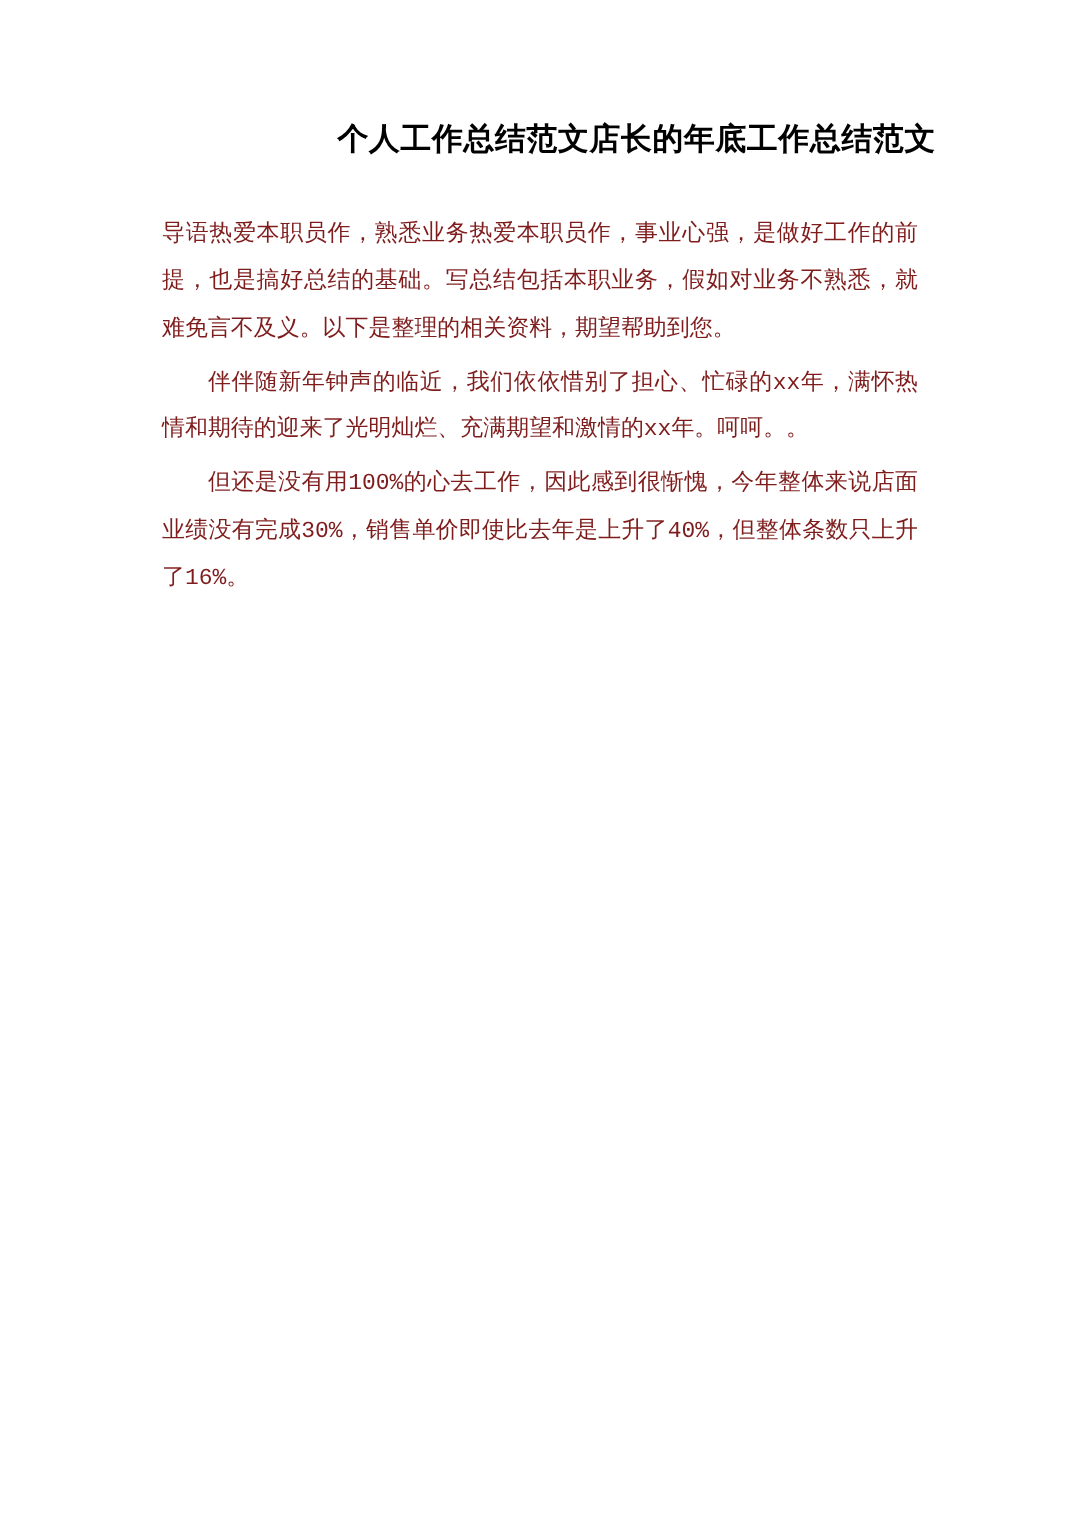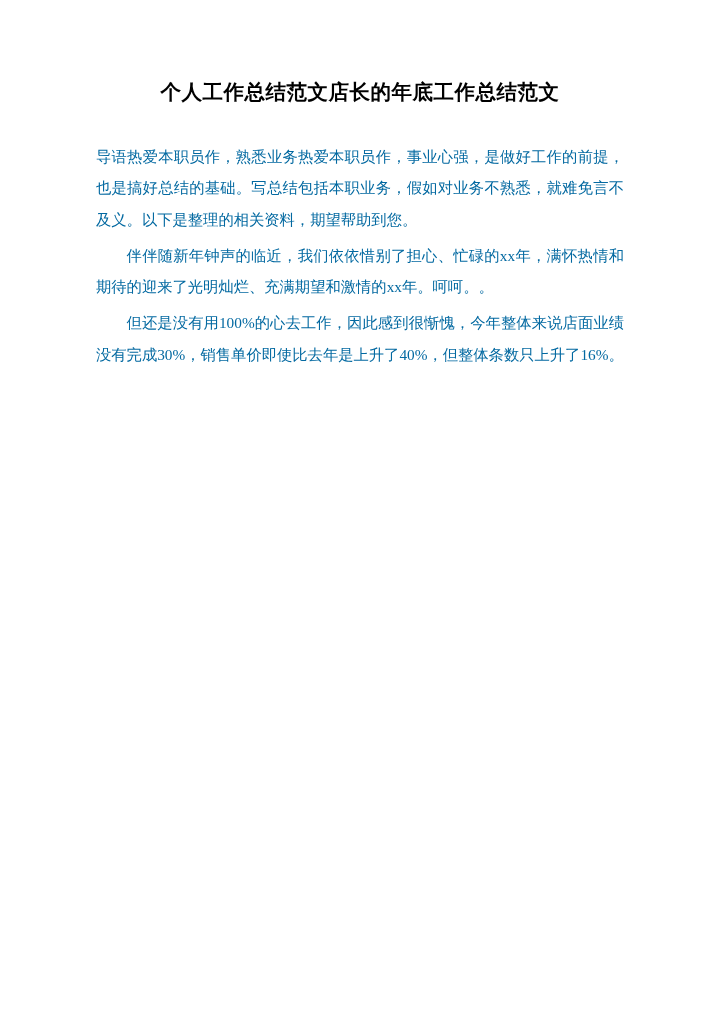--- a/index.html
+++ b/index.html
@@ -21,33 +21,33 @@
     box-sizing: border-box;
     padding: 78px 96px 40px 96px;
     background: #ffffff;
     position: relative;
   }
   .doc-title {
     font-family: "DejaVu Serif", serif;
     font-weight: bold;
     font-size: 20.5px;
     line-height: 1.4;
-    text-align: center;
+    text-align: right;
     letter-spacing: 0.5px;
     margin: 0 0 34px 0;
     color: #000;
   }
   .body-text {
-    font-family: Liberation Serif, serif;
+    font-family: Liberation Mono, monospace;
     font-size: 15.3px;
     line-height: 2.07;
     text-align: justify;
     text-justify: inter-ideograph;
-    color: #0369a1;
-    margin: 0;
+    color: #7f1d1d;
+    margin: 12px;
   }
   .para {
     margin: 0 0 2px 0;
     text-indent: 0;
   }
   .para.indent {
     text-indent: 2em;
   }
   .para + .para {
     margin-top: 4px;

